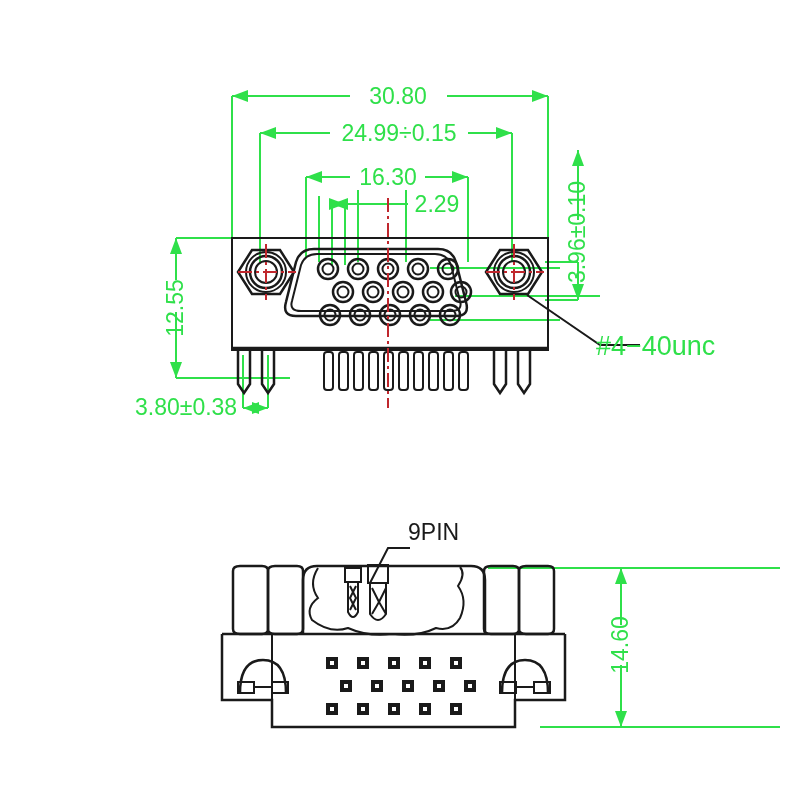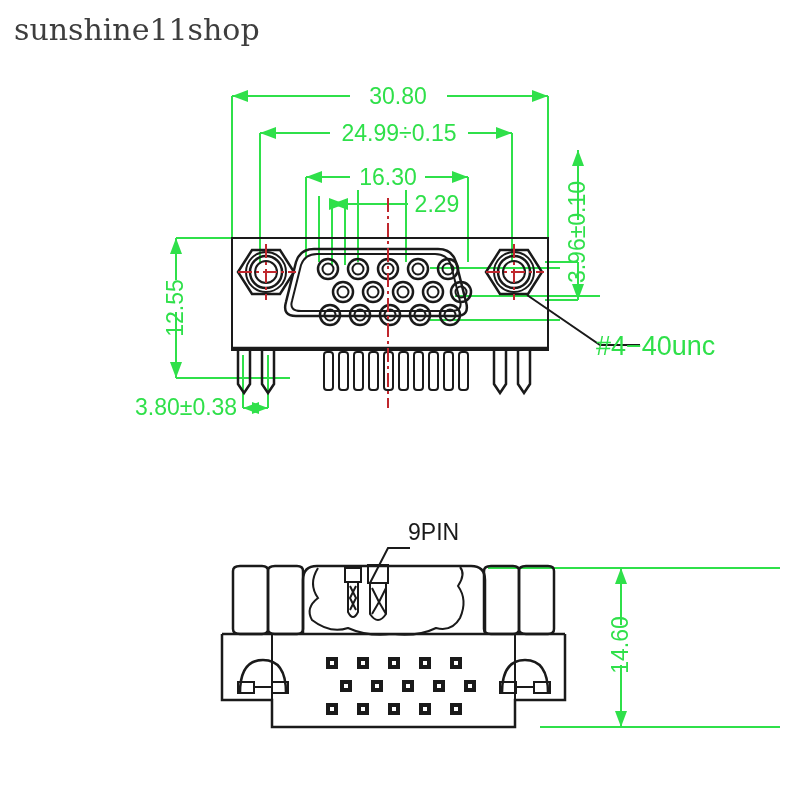--- a/index.html
+++ b/index.html
@@ -16,21 +16,20 @@
     white-space:nowrap;user-select:none;
   }
   svg{display:block;}
   text{font-family:"Liberation Sans", sans-serif;}
 </style>
 </head>
 <body>
 
 <div id="stage">
 
-  <div class="wm">sunshine11shop</div>
 
   <svg width="800" height="800" viewBox="0 0 800 800">
     <defs>
       <marker id="ah" markerWidth="9" markerHeight="9" refX="8" refY="3" orient="auto" markerUnits="strokeWidth">
         <path d="M0,0 L8,3 L0,6 z" fill="#2fe04a"></path>
       </marker>
       <marker id="ahR" markerWidth="9" markerHeight="9" refX="0" refY="3" orient="auto" markerUnits="strokeWidth">
         <path d="M8,0 L0,3 L8,6 z" fill="#2fe04a"></path>
       </marker>
       <marker id="ahB" markerWidth="9" markerHeight="9" refX="8" refY="3" orient="auto" markerUnits="strokeWidth">

